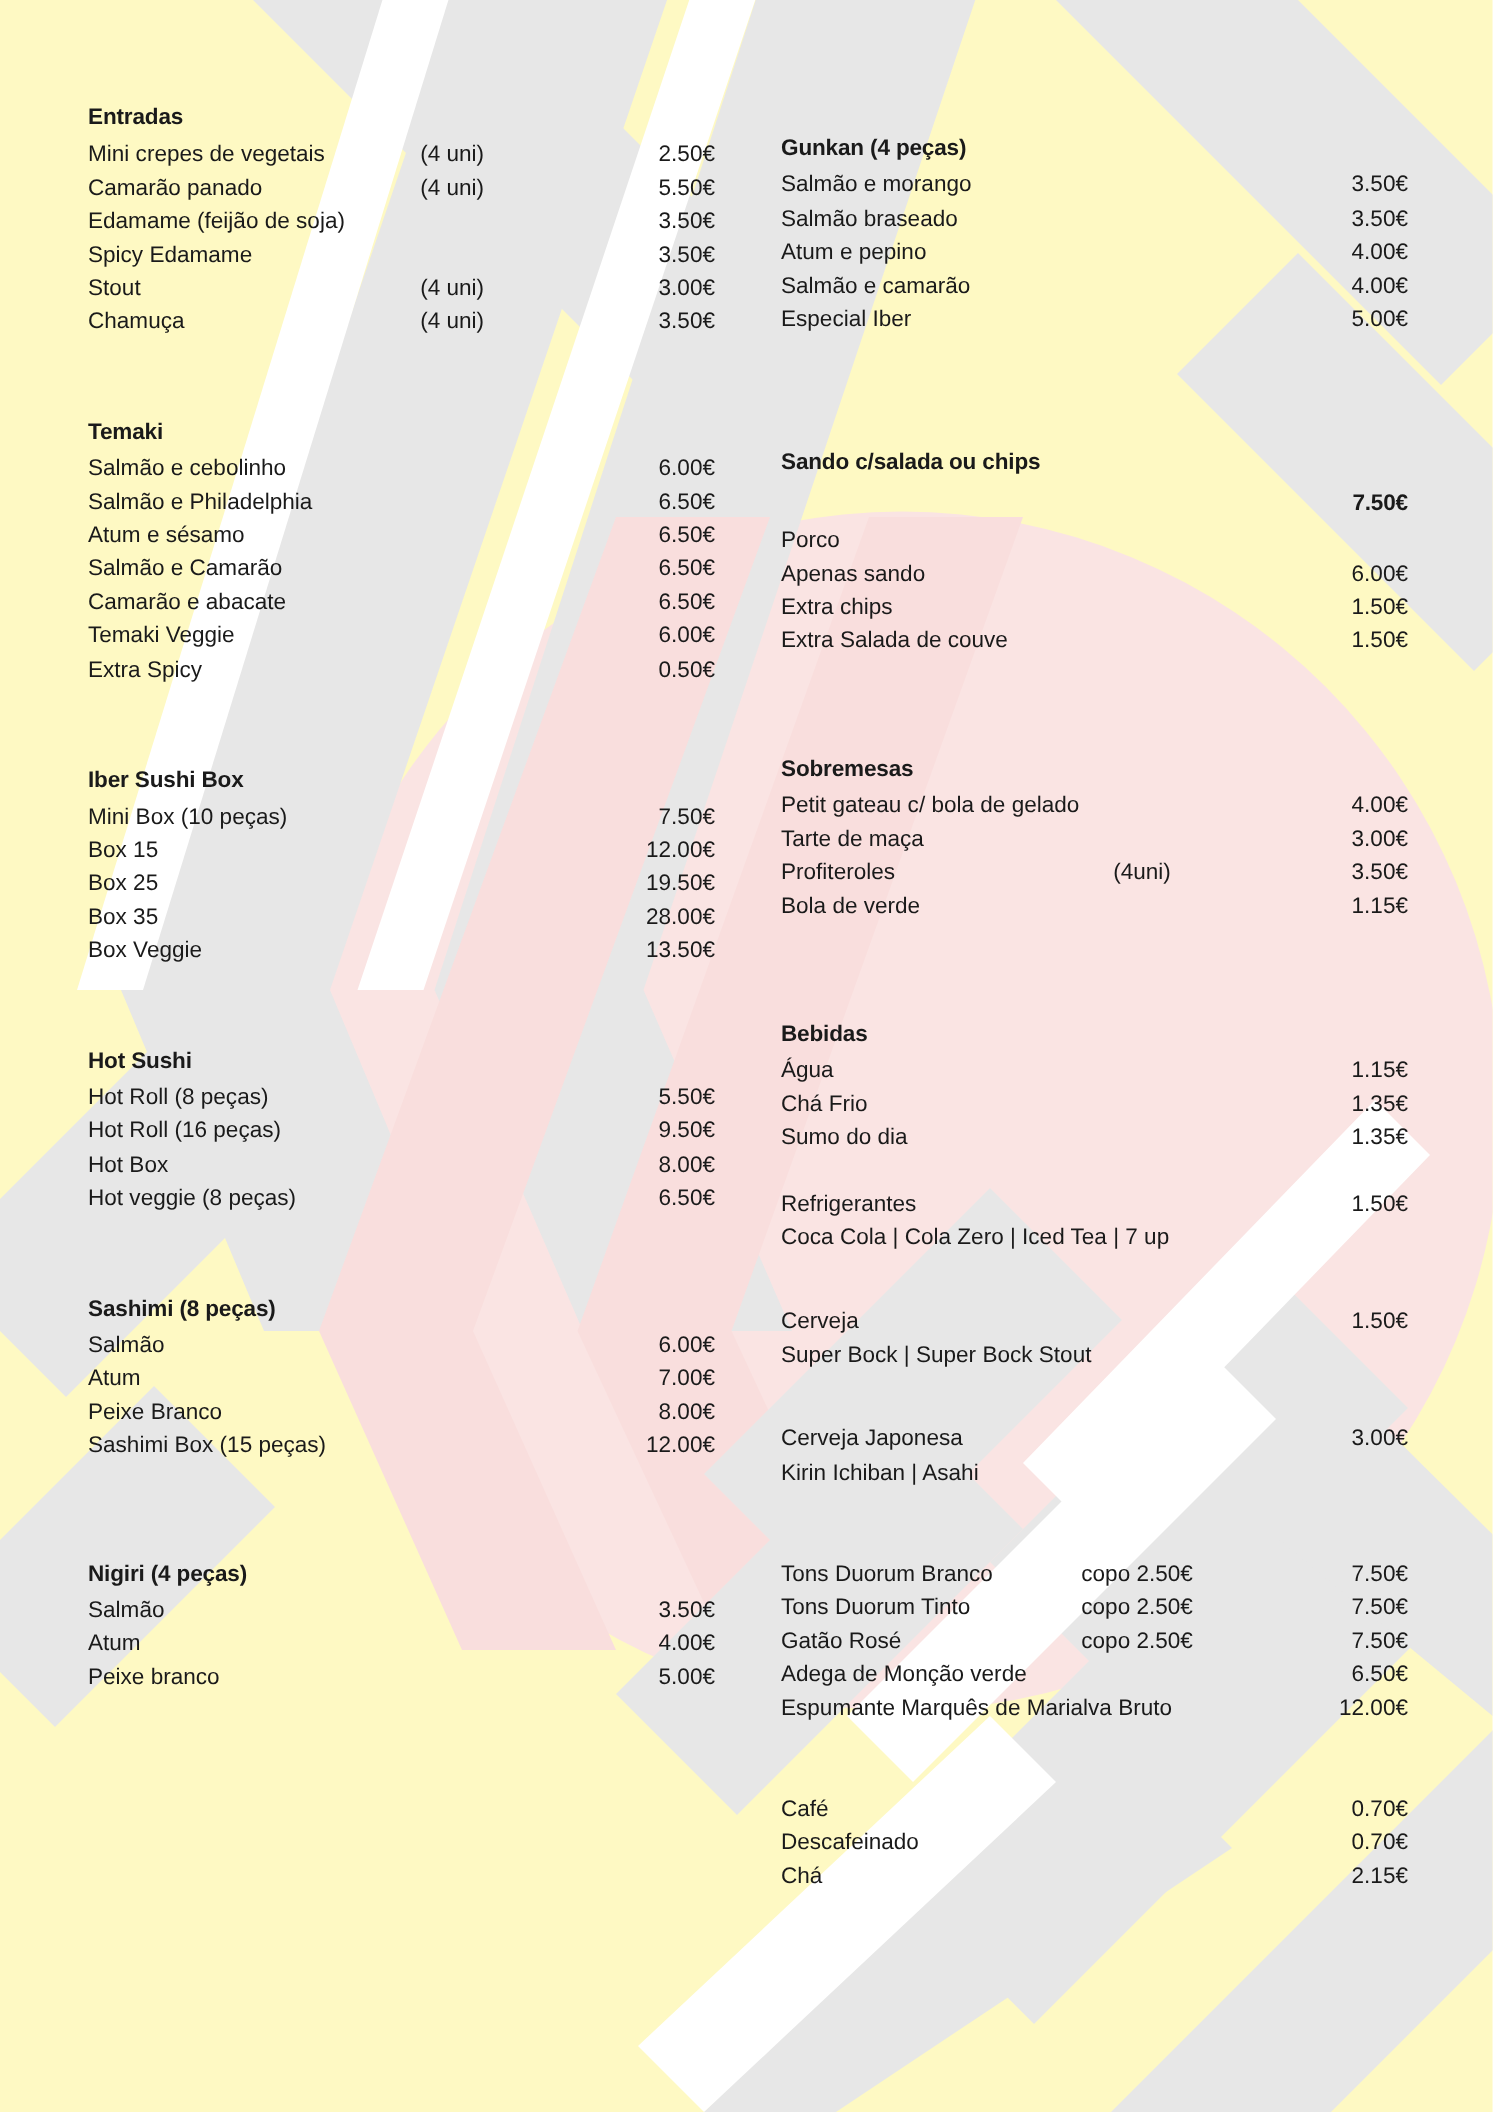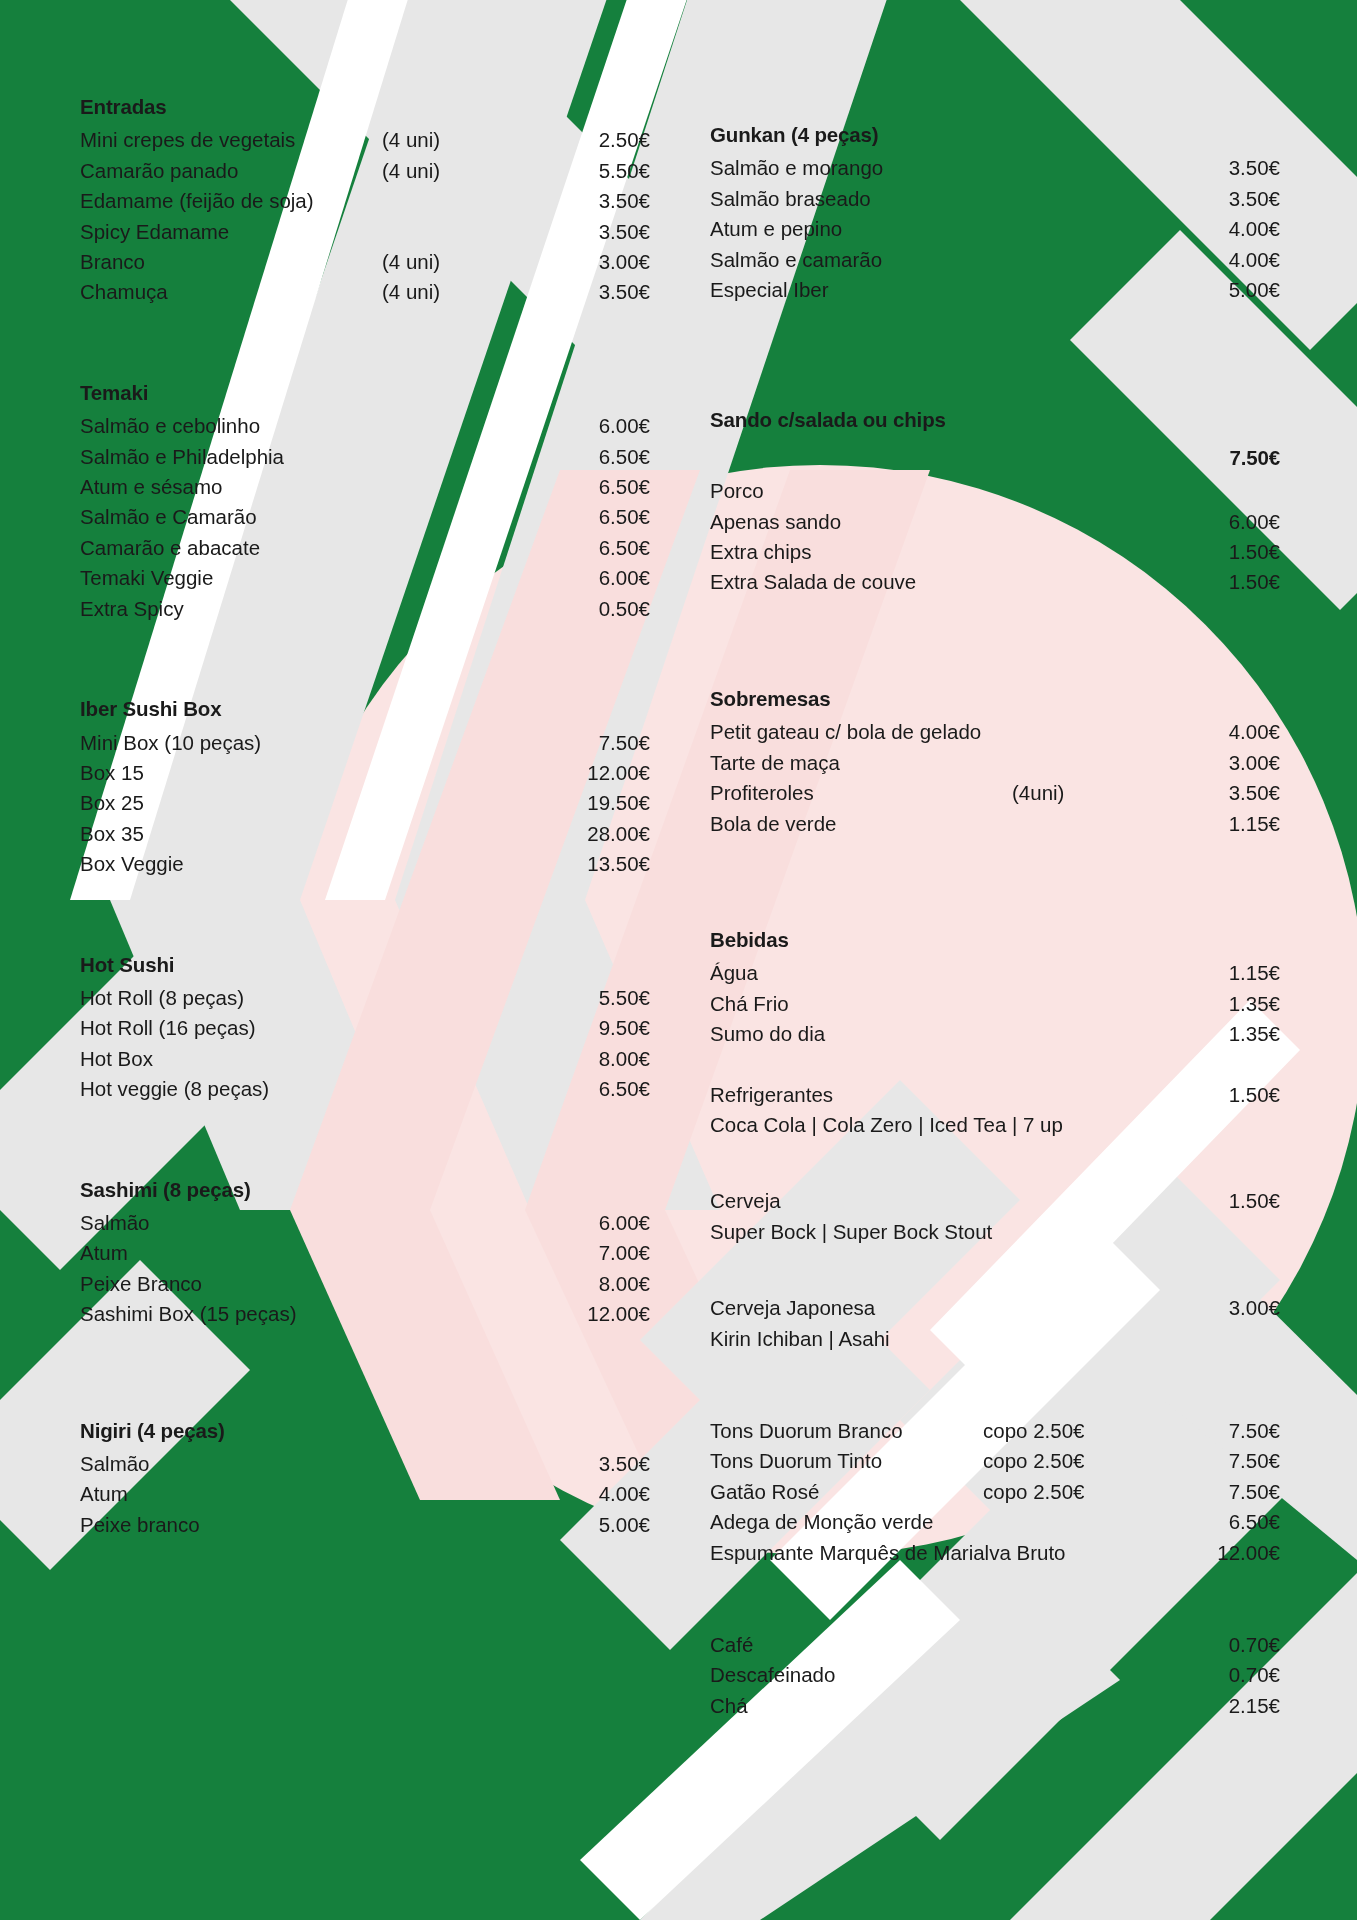--- a/index.html
+++ b/index.html
@@ -7,21 +7,21 @@
     width:1357px; height:1920px;
     background:#ffffff;
     font-family:"Liberation Sans", sans-serif;
     color:#1a1a1a;
     overflow:hidden;
   }
 
   #page {
     position:relative;
     width:1357px; height:1920px;
-    background:#15803d;
+    background:#fef9c3;
   }
 
   
   #watermark {
     position:absolute; inset:0;
     overflow:hidden;
     pointer-events:none;
     z-index:0;
   }
   #watermark svg { display:block; width:1357px; height:1920px; }
@@ -192,21 +192,21 @@
         </div>
         <div class="row">
           <span class="name">Edamame (feijão de soja)</span>
           <span class="price">3.50€</span>
         </div>
         <div class="row">
           <span class="name">Spicy Edamame</span>
           <span class="price">3.50€</span>
         </div>
         <div class="row has-unit">
-          <span class="name">Branco</span>
+          <span class="name">Stout</span>
           <span class="unit">(4 uni)</span>
           <span class="price">3.00€</span>
         </div>
         <div class="row has-unit">
           <span class="name">Chamuça</span>
           <span class="unit">(4 uni)</span>
           <span class="price">3.50€</span>
         </div>
       </div>
 

